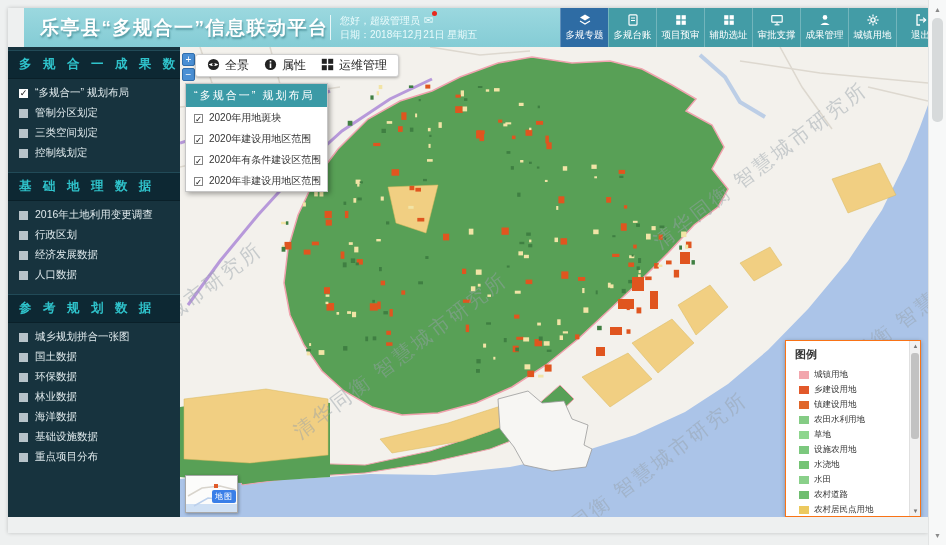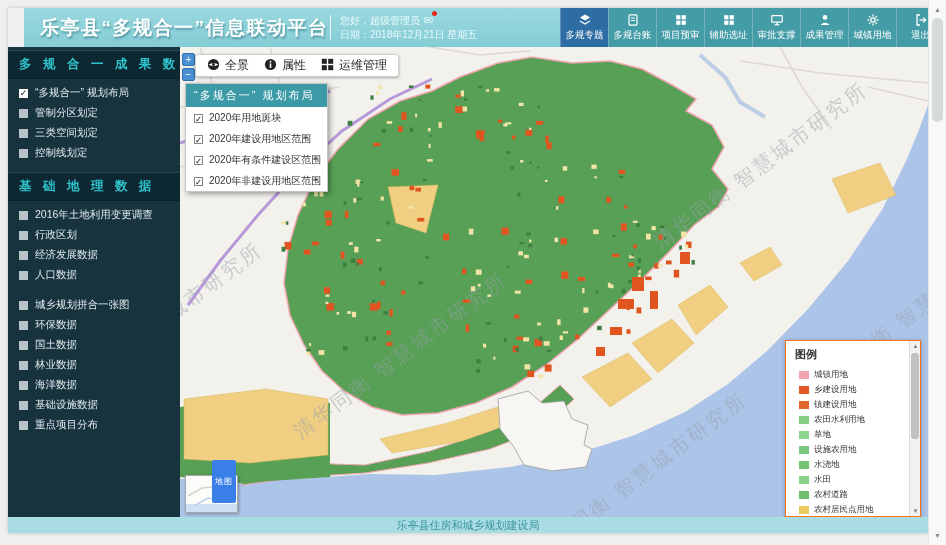--- a/index.html
+++ b/index.html
@@ -65,21 +65,21 @@
   .lg-swatch { width:10px; height:8px; flex:none; }
   .lg-scroll { position:absolute; right:0px; top:0px; width:11px; height:175px; background:#f1f1f1;
                border-left:1px solid #e0e0e0; cursor:pointer; }
   .lg-scroll .up, .lg-scroll .down { position:absolute; left:0; width:11px; font-size:6px; color:#777; text-align:center; }
   .lg-scroll .up { top:2px; } .lg-scroll .down { bottom:2px; }
   .lg-thumb { position:absolute; left:1px; top:12px; width:8px; height:86px; background:#c2c2c2; border-radius:3px; }
 
   .inset { position:absolute; left:5px; bottom:4px; width:53px; height:38px; background:#fcfcfb; z-index:4;
            border:1px solid #a8a8a8; box-shadow:1px 1px 3px rgba(0,0,0,.3); cursor:pointer; }
   .inset-badge { position:absolute; right:1px; bottom:9px; background:#3a7fe8; color:#fff; font-size:8px;
-                 padding:16px 3px; border-radius:2px; letter-spacing:1px; }
+                 padding:1px 3px; border-radius:2px; letter-spacing:1px; }
 
   .wm { position:absolute; z-index:3; font-size:20px; letter-spacing:3px; color:rgba(150,161,170,.48);
         transform:rotate(-37deg); white-space:nowrap; pointer-events:none; }
 
   
   .footer { position:absolute; left:0; top:509px; width:920px; height:16px; background:#a9dde3;
             color:#3a929e; font-size:11px; text-align:center; line-height:16px; }
 
   
   .vscroll { position:absolute; right:0; top:0; width:18px; height:545px; background:#f7f8f8; border-left:1px solid #e2e4e4; }
@@ -208,32 +208,33 @@
           </div>
           <div class="sb-item">
             <span class="cb"></span>
             <span class="sb-label">经济发展数据</span>
           </div>
           <div class="sb-item">
             <span class="cb"></span>
             <span class="sb-label">人口数据</span>
           </div>
         </div>
+        <div class="sb-header">参 考 规 划 数 据</div>
         <div class="sb-items">
           <div class="sb-item">
             <span class="cb"></span>
             <span class="sb-label">城乡规划拼合一张图</span>
           </div>
           <div class="sb-item">
             <span class="cb"></span>
+            <span class="sb-label">国土数据</span>
+          </div>
+          <div class="sb-item">
+            <span class="cb"></span>
             <span class="sb-label">环保数据</span>
-          </div>
-          <div class="sb-item">
-            <span class="cb"></span>
-            <span class="sb-label">国土数据</span>
           </div>
           <div class="sb-item">
             <span class="cb"></span>
             <span class="sb-label">林业数据</span>
           </div>
           <div class="sb-item">
             <span class="cb"></span>
             <span class="sb-label">海洋数据</span>
           </div>
           <div class="sb-item">
@@ -619,21 +620,20 @@
         <div class="inset-badge">地图</div>
       </div>
 
       <span class="wm" style="left:-155px; top:265px;">清华同衡 智慧城市研究所</span>
       <span class="wm" style="left:90px;  top:295px;">清华同衡 智慧城市研究所</span>
       <span class="wm" style="left:330px; top:415px;">清华同衡 智慧城市研究所</span>
       <span class="wm" style="left:450px; top:105px;">清华同衡 智慧城市研究所</span>
       <span class="wm" style="left:612px; top:245px;">清华同衡 智慧城市研究所</span>
     </div>
 
-    <div class="footer">乐亭县住房和城乡规划建设局</div>
   </div>
 
   <div class="vscroll">
     <div class="up">▲</div>
     <div class="v-thumb"></div>
     <div class="down">▼</div>
   </div>
 </div>
 
 </body></html>

